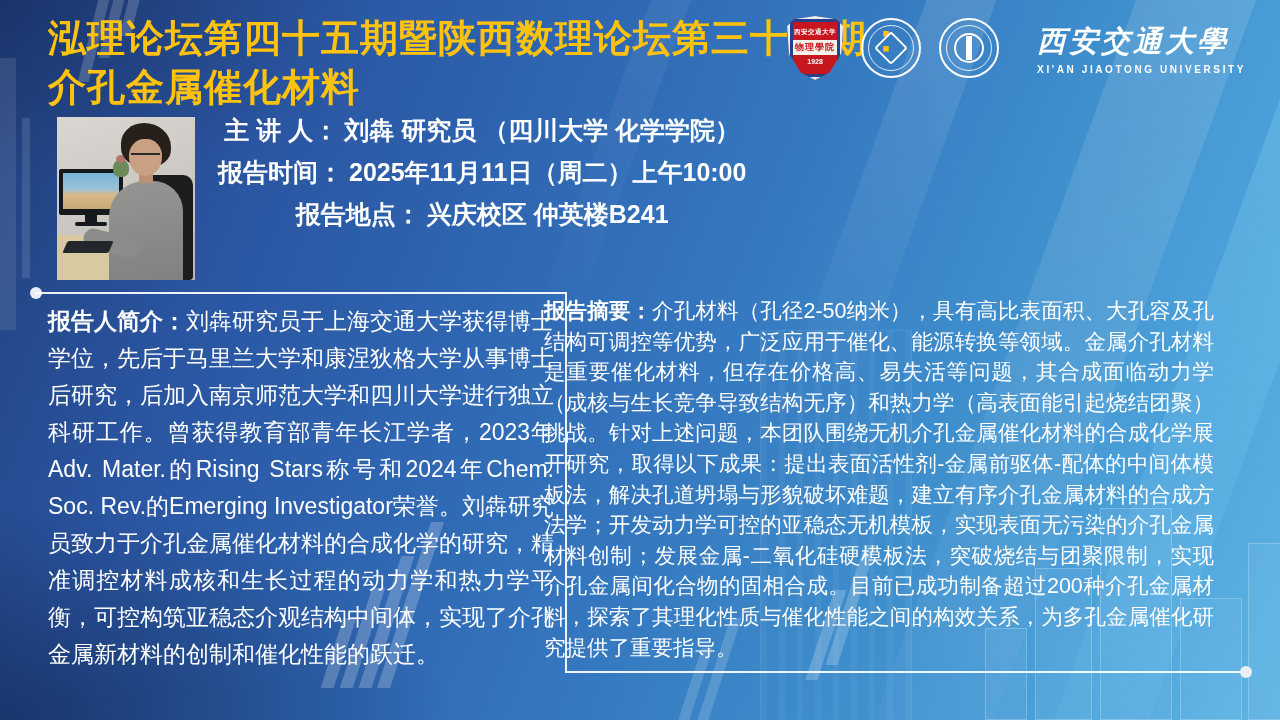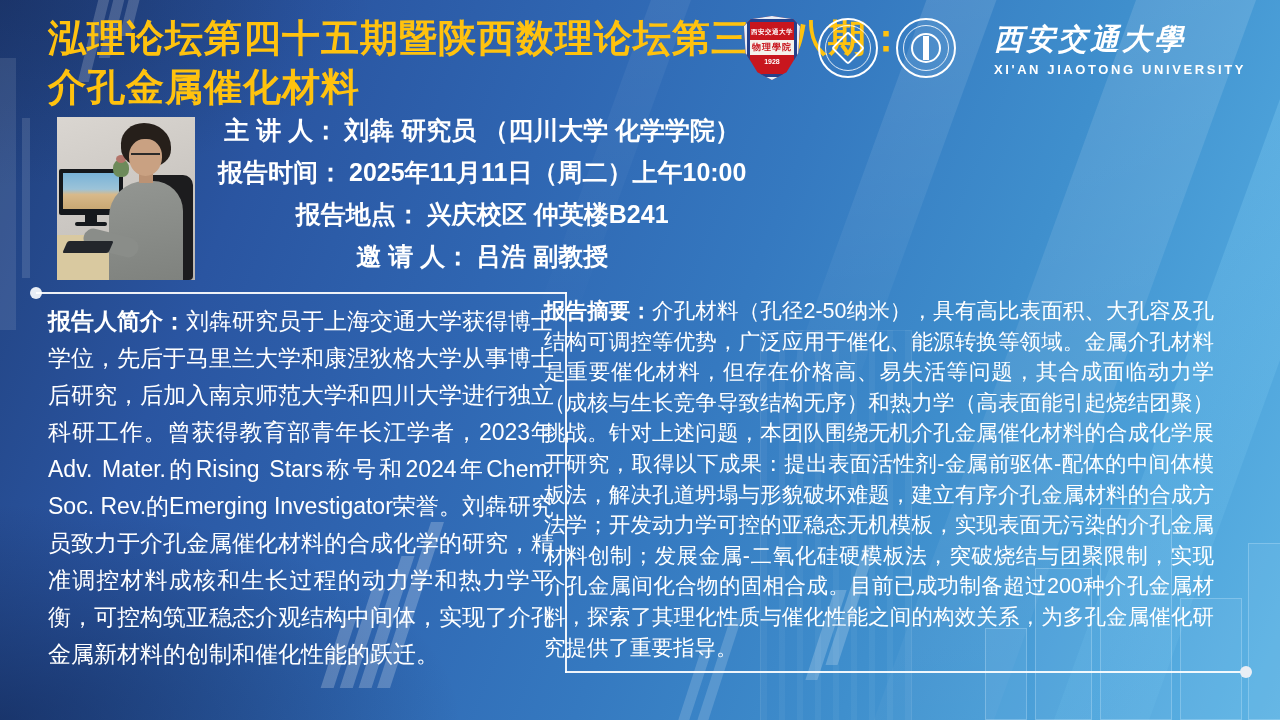--- a/index.html
+++ b/index.html
@@ -66,21 +66,21 @@
         position:relative; display:flex; align-items:center; justify-content:center;}
   .seal::before{content:""; position:absolute; inset:5px; border-radius:50%; border:1px solid rgba(255,255,255,0.85);}
   .seal .core{width:20px; height:20px; border:2px solid #fff; transform:rotate(45deg);
               display:flex; align-items:center; justify-content:center;}
   .seal.gear .core{border-radius:3px;}
   .seal .tower{width:6px; height:24px; background:#fff; transform:none; border:none;}
   .seal.tower-seal .core{border-radius:50%; transform:none; width:26px; height:26px;}
   .uni-name{display:flex; flex-direction:column; color:#fff; margin-left:20px;}
   .uni-cn{font-family:"DejaVu Serif","Liberation Serif",serif; font-style:italic; font-weight:bold;
           font-size:29px; letter-spacing:3px; white-space:nowrap;}
-  .uni-en{font-size:13px; font-weight:bold; letter-spacing:2.6px; margin-top:2px; white-space:nowrap;}
+  .uni-en{font-size:10px; font-weight:bold; letter-spacing:2.6px; margin-top:2px; white-space:nowrap;}
   
   .photo{position:absolute; left:57px; top:117px; width:138px; height:163px;
          background:linear-gradient(160deg,#dad6d1 0%,#c6c2bd 70%,#b9b5b0 100%); overflow:hidden;}
   .ph{position:absolute;}
   .ph-chair{left:84px; top:58px; width:52px; height:105px; background:#1c1c1e; border-radius:10px 10px 4px 4px;}
   .ph-monitor{left:2px; top:52px; width:64px; height:46px; background:#15181c; border-radius:2px;}
   .ph-screen{left:6px; top:56px; width:56px; height:36px;
              background:linear-gradient(180deg,#79b3d8 0%,#9cc3d8 45%,#d8b98a 60%,#c9a873 100%);}
   .ph-stand{left:28px; top:98px; width:12px; height:8px; background:#15181c;}
   .ph-base{left:18px; top:105px; width:32px; height:4px; background:#15181c; border-radius:2px;}
@@ -187,23 +187,20 @@
   <div class="info">
     <div class="info-row">
       <span class="lab">主 讲 人：</span><span>刘犇 研究员 （四川大学 化学学院）</span>
     </div>
     <div class="info-row">
       <span class="lab">报告时间：</span><span>2025年11月11日（周二）上午10:00</span>
     </div>
     <div class="info-row">
       <span class="lab">报告地点：</span><span>兴庆校区 仲英楼B241</span>
     </div>
-    <div class="info-row">
-      <span class="lab">邀 请 人：</span><span>吕浩 副教授</span>
-    </div>
   </div>
 
   <div class="dv-dot dot-l"></div>
   <div class="dv dv-h1"></div>
   <div class="dv dv-v"></div>
   <div class="dv dv-h2"></div>
   <div class="dv-dot dot-r"></div>
 
   <div class="bio">
     <span class="col-label">报告人简介：</span><span>刘犇研究员于上海交通大学获得博士学位，先后于马里兰大学和康涅狄格大学从事博士后研究，后加入南京师范大学和四川大学进行独立科研工作。曾获得教育部青年长江学者，2023年Adv. Mater.的Rising Stars称号和2024年Chem. Soc. Rev.的Emerging Investigator荣誉。刘犇研究员致力于介孔金属催化材料的合成化学的研究，精准调控材料成核和生长过程的动力学和热力学平衡，可控构筑亚稳态介观结构中间体，实现了介孔金属新材料的创制和催化性能的跃迁。</span>

